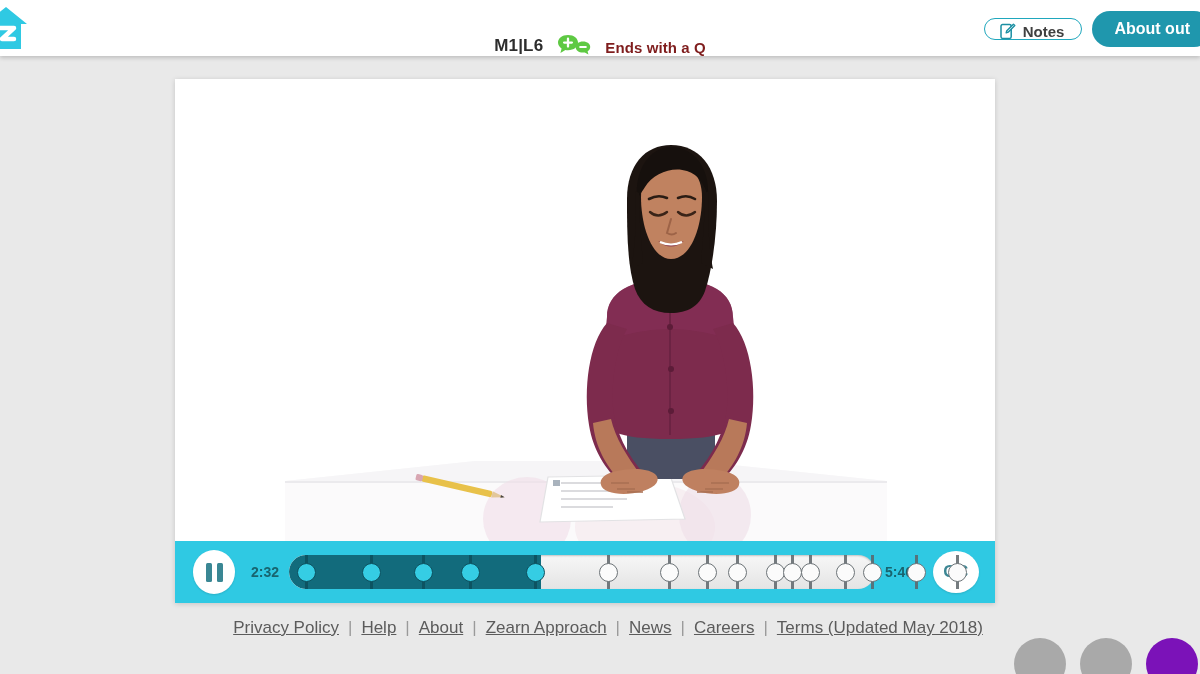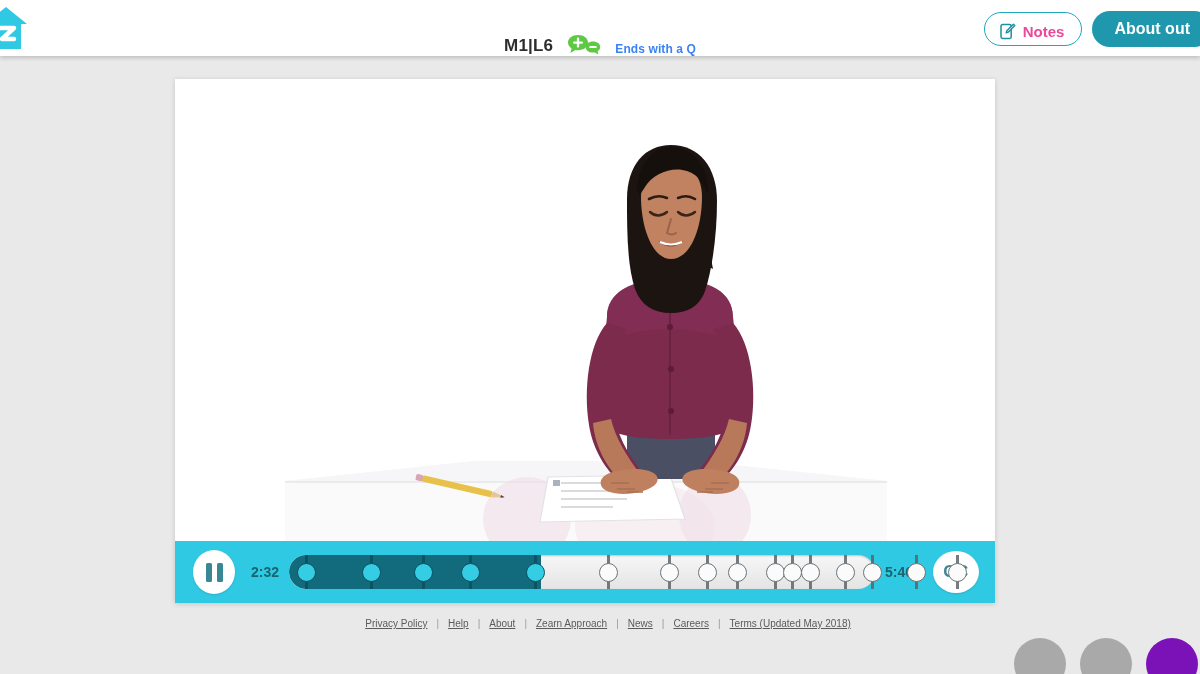--- a/index.html
+++ b/index.html
@@ -28,32 +28,32 @@
     width: 1200px; height: 56px;
     display: flex; align-items: flex-end; justify-content: center;
     gap: 14px;
   }
   .lesson-code {
     font-size: 17px; font-weight: bold; color: #2d2d2d;
     letter-spacing: .2px;
   }
   .chat-icon { width: 34px; height: 22px; display:block; }
   .lesson-title {
-    font-size: 12px; font-weight: bold; color: #3b82f6;
+    font-size: 15px; font-weight: bold; color: #7f1d1d;
     letter-spacing: .1px;
   }
   .header-right {
     position: absolute; right: -12px; top: 11px;
     display: flex; align-items: center; gap: 10px;
   }
   .btn-notes {
     display: flex; align-items: center; gap: 7px;
-    height: 34px; padding: 4px 17px 0 14px;
+    height: 22px; padding: 4px 17px 0 14px;
     border: 1.6px solid #1fa7bd; border-radius: 17px;
-    background: #ffffff; color: #ec4899;
+    background: #ffffff; color: #404040;
     font-size: 15px; font-weight: bold;
     cursor: pointer;
   }
   .note-icon { width: 17px; height: 17px; display:block; }
   .btn-signout {
     height: 36px; padding: 0 22px;
     border: none; border-radius: 18px;
     background: #1f97ad; color: #ffffff;
     font-size: 16px; font-weight: bold;
     display: flex; align-items: center;
@@ -148,21 +148,21 @@
     cursor: pointer;
     font-family: "Liberation Sans", sans-serif;
     box-shadow: 0 1px 2px rgba(0,0,0,.12);
   }
 
   
   .footer {
     position: absolute; left: 0; top: 618px;
     width: 1200px; text-align: center;
   }
-  .flinks { font-size: 10px; color: #5b5b5b; padding-left: 16px; }
+  .flinks { font-size: 17px; color: #5b5b5b; padding-left: 16px; }
   .flinks a {
     color: #5b5b5b; text-decoration: underline;
     cursor: pointer;
   }
   .flinks .sep { margin: 0 9px; color: #9a9a9a; text-decoration: none; }
   .copyright { margin-top: 16px; font-size: 13.5px; color: #6a6a6a; }
 
   
   .corner {
     position: absolute; bottom: -16px; right: 0;

